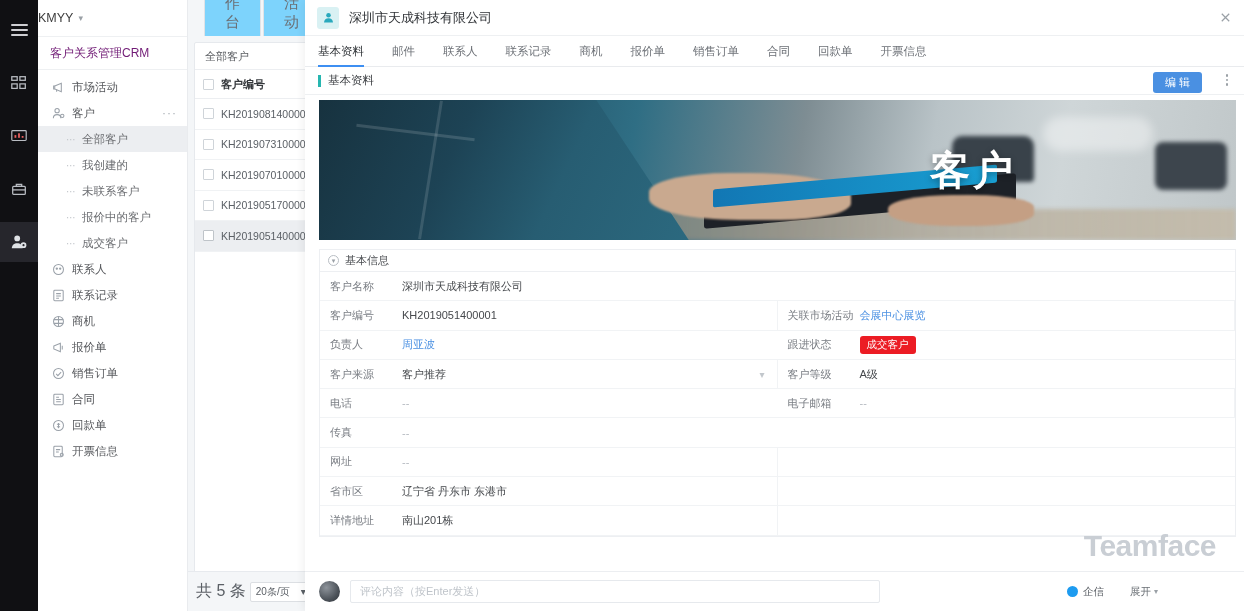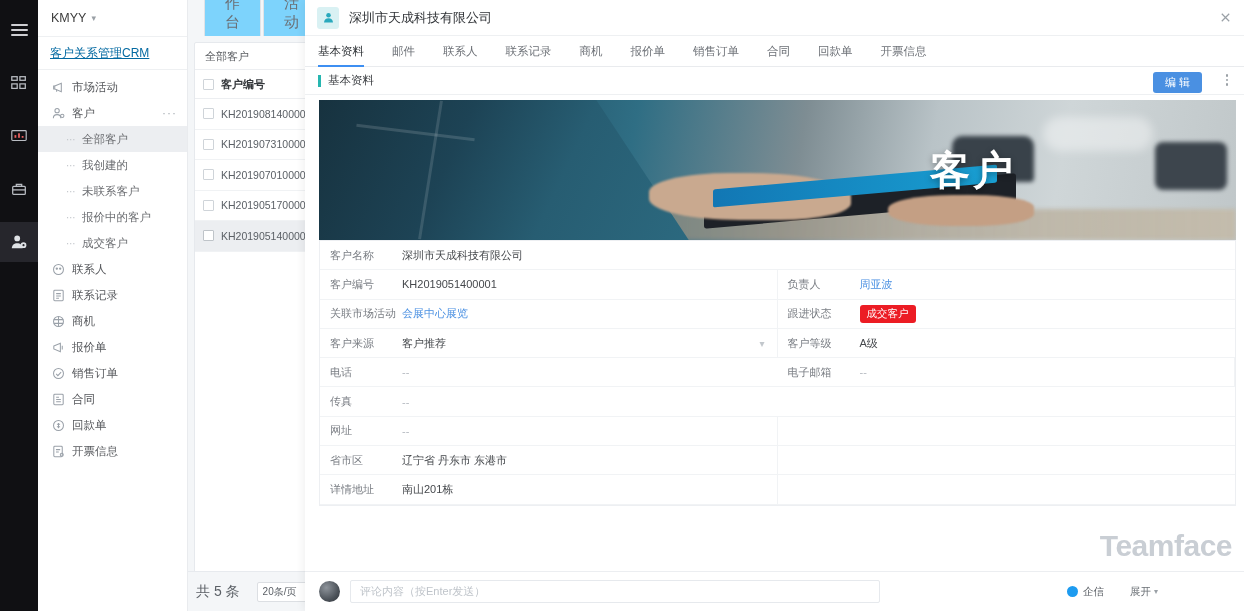--- a/index.html
+++ b/index.html
@@ -31,28 +31,27 @@
     display: block; height: 2px; background: #cfcfd3; margin: 3px 0; border-radius: 1px;
   }
 
   
   .nav {
     position: absolute; left: 38px; top: 0; width: 150px; height: 611px;
     background: #fff; border-right: 1px solid #e9ebee;
   }
   .nav-brand {
     height: 36px; display: flex; align-items: center;
-    padding-left: 13px; font-size: 12.5px; color: #3d3d3d;
+    padding-left: 0; font-size: 12.5px; color: #3d3d3d;
   }
   .nav-chev { margin-left: 5px; color: #9aa0a6; font-size: 9px; }
   .nav-title {
     height: 34px; display: flex; align-items: center; padding-left: 12px;
-    font-size: 12px; color: #0369a1; border-bottom: 1px solid #eef0f2;
+    font-size: 12px; color: #701a75; border-bottom: 1px solid #eef0f2;
     border-top: 1px solid #eef0f2;
-    text-decoration: underline;
   }
   .nav-list { padding-top: 4px; }
   .nav-row {
     position: relative; height: 26px; display: flex; align-items: center;
     padding-left: 13px; font-size: 11.5px; color: #56585c; cursor: default;
   }
   .nav-row .ni { width: 15px; height: 15px; margin-right: 6px; flex: 0 0 auto; color:#9aa1a9; }
   .nav-row .dots {
     position: absolute; right: 10px; color: #a8aeb5; font-size: 12px; letter-spacing: 1px;
   }
@@ -98,21 +97,21 @@
   .cb {
     width: 11px; height: 11px; border: 1px solid #cfd4d9; background: #fff;
     margin-right: 7px; border-radius: 1px; flex: 0 0 auto;
   }
   .row.selected .cb { border-color: #bfc4c9; }
   .pager {
     position: absolute; left: 0; bottom: 0; width: 131px; height: 40px;
     display: flex; align-items: center; padding-left: 8px;
     background: #f4f6f8; border-top: 1px solid #e7eaee;
   }
-  .pager-count { font-size: 14px; color: #5b6066; margin-right: 17px; }
+  .pager-count { font-size: 16px; color: #5b6066; margin-right: 4px; }
   .pager-sel {
     display: flex; align-items: center; justify-content: space-between;
     width: 62px; height: 20px; border: 1px solid #dcdfe3; background: #fff;
     border-radius: 2px; font-size: 10px; color: #5b6066; padding: 0 5px;
   }
 
   
   .modal {
     position: absolute; left: 305px; top: 0; width: 939px; height: 611px;
     background: #fff; box-shadow: -2px 0 8px rgba(0,0,0,.06);
@@ -285,21 +284,21 @@
     margin-right: 5px;
   }
   .expand {
     position: absolute; right: 86px; font-size: 10.5px; color: #6b7076;
     display: flex; align-items: center;
   }
   .expand .cv { margin-left: 3px; font-size: 8px; color: #9aa0a6; }
 
   
   .wm-brand {
-    position: absolute; right: 12px; bottom: 48px;
+    position: absolute; right: 28px; bottom: 48px;
     font-size: 30px; font-weight: bold; color: #c9ced4; letter-spacing: -0.5px;
   }
   .wm-tag {
     position: absolute; right: 12px; bottom: 10px;
     font-size: 15px; color: #6f767d; letter-spacing: 4px;
   }
   svg { display: block; }
 </style>
 </head>
 <body>
@@ -560,40 +559,44 @@
       <div class="bn-figure"></div>
       <div class="bn-lapel"></div>
       <div class="bn-pocket"></div>
       <div class="bn-tablet-dark"></div>
       <div class="bn-hand"></div>
       <div class="bn-tablet"></div>
       <div class="bn-hand2"></div>
       <div class="bn-text">客户</div>
     </div>
 
+    <div class="info-head">
+      <span class="circ">▾</span>
+      <span class="info-head-t">基本信息</span>
+    </div>
 
     <div class="form">
 
       <div class="frow full">
         <span class="flabel">客户名称</span>
         <span class="fvalue">深圳市天成科技有限公司</span>
       </div>
 
       <div class="frow half left">
         <span class="flabel">客户编号</span>
         <span class="fvalue">KH2019051400001</span>
       </div>
+      <div class="frow half left">
+        <span class="flabel">关联市场活动</span>
+        <span class="fvalue link">会展中心展览</span>
+      </div>
+
       <div class="frow half">
         <span class="flabel">负责人</span>
         <span class="fvalue link">周亚波</span>
-      </div>
-
-      <div class="frow half left">
-        <span class="flabel">关联市场活动</span>
-        <span class="fvalue link">会展中心展览</span>
       </div>
       <div class="frow half">
         <span class="flabel">跟进状态</span>
         <span class="badge-red">成交客户</span>
       </div>
 
       <div class="frow half left">
         <span class="flabel">客户来源</span>
         <span class="fvalue">客户推荐</span>
         <span class="chev-down">▾</span>

